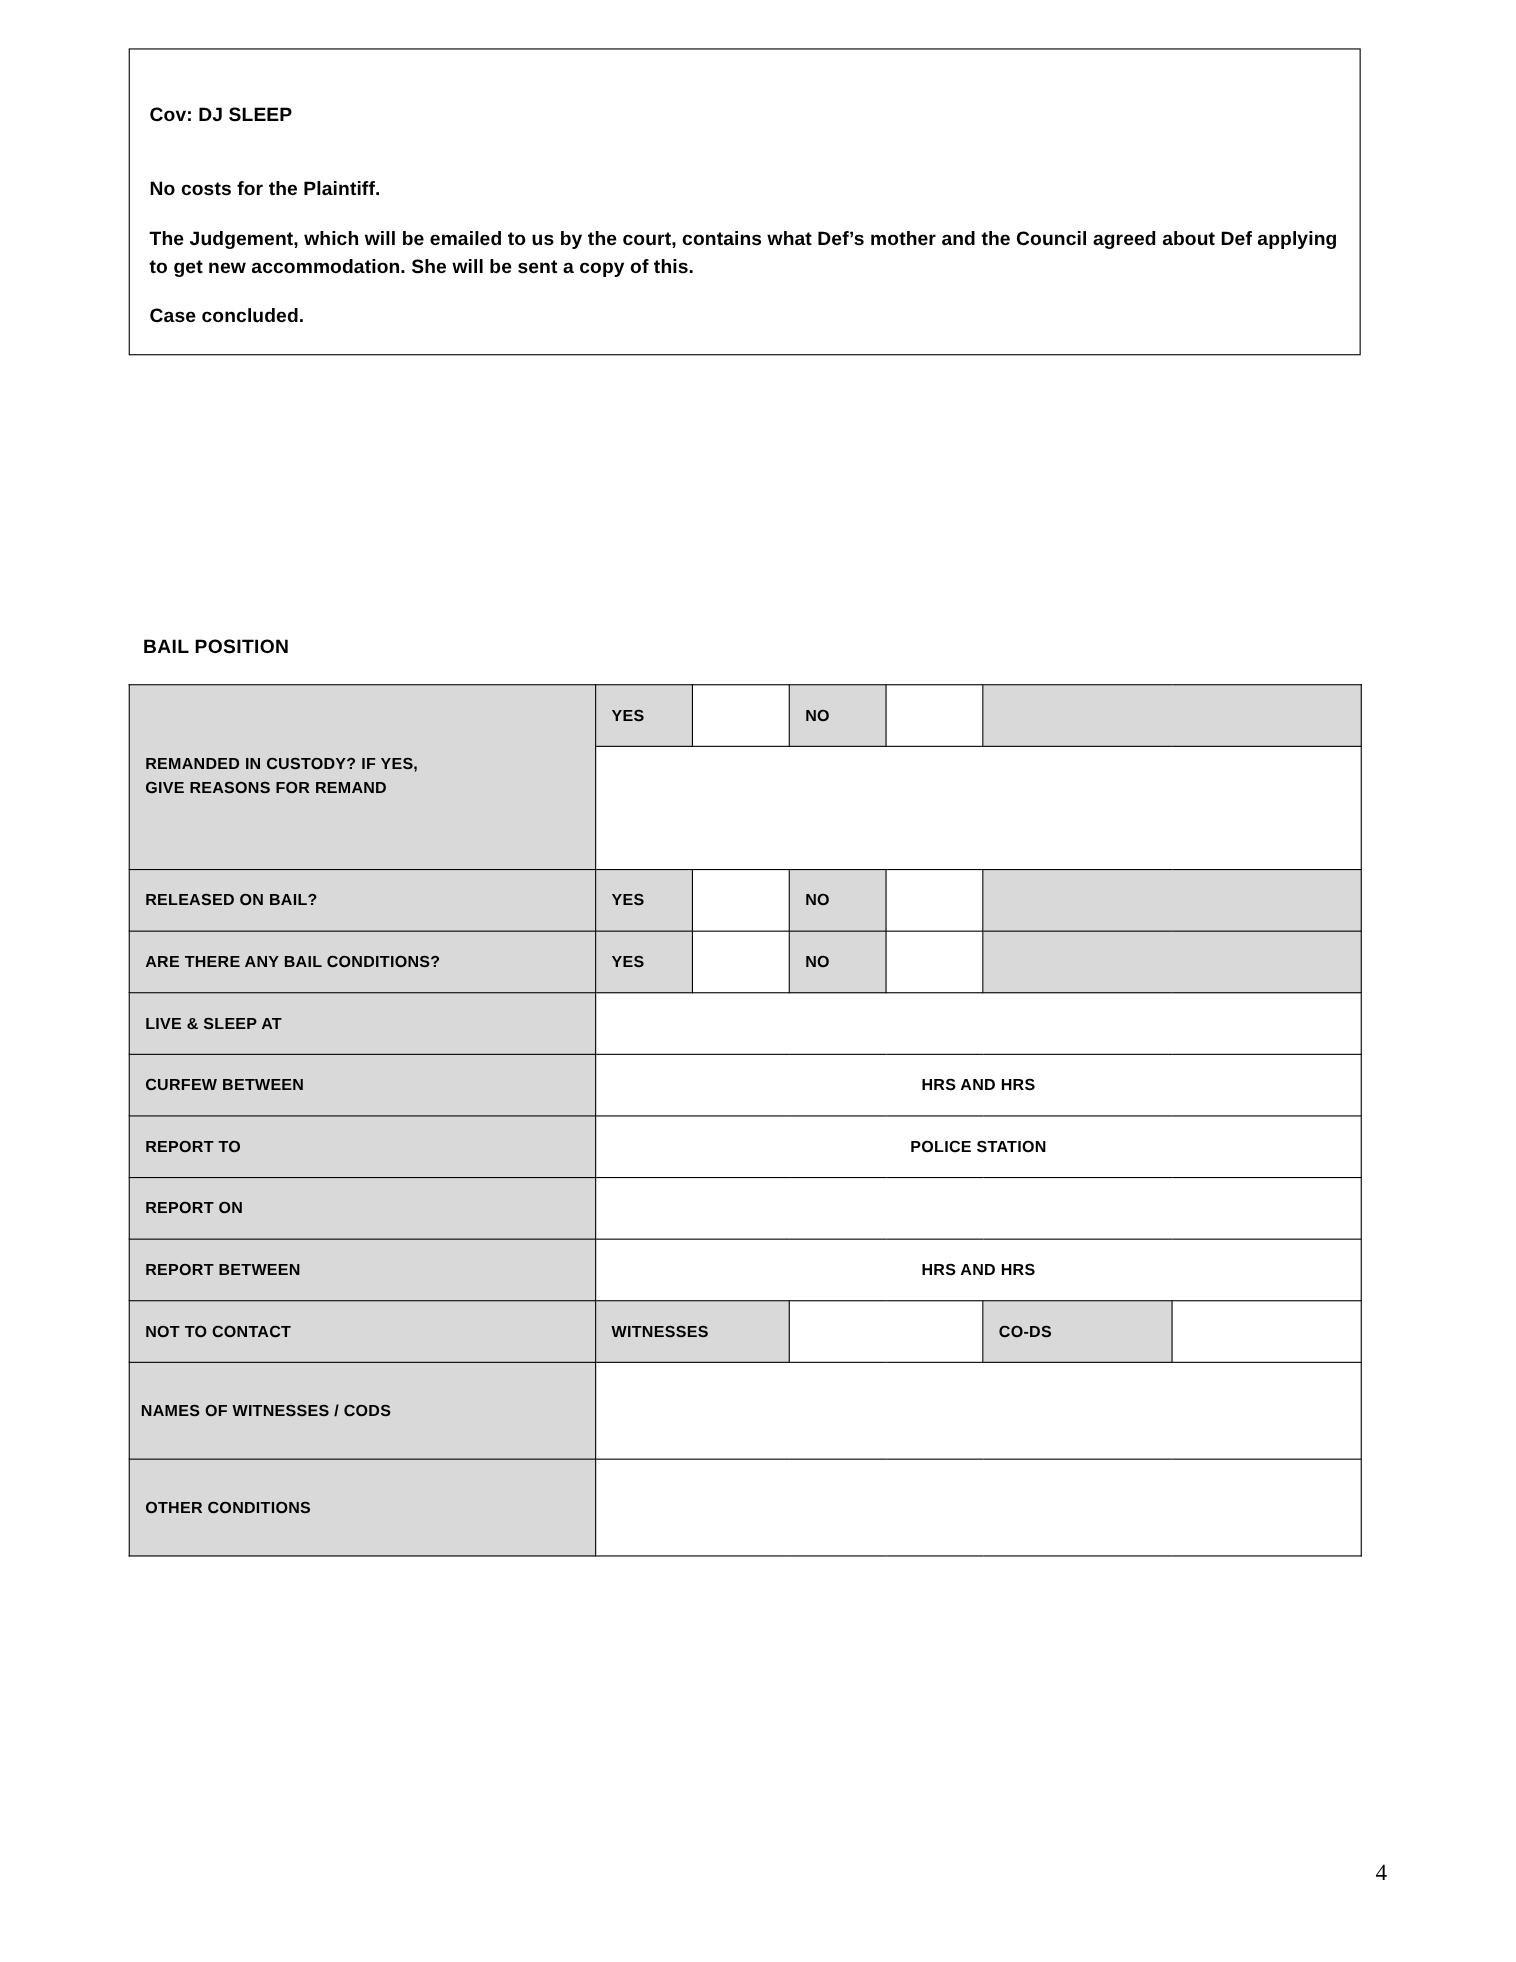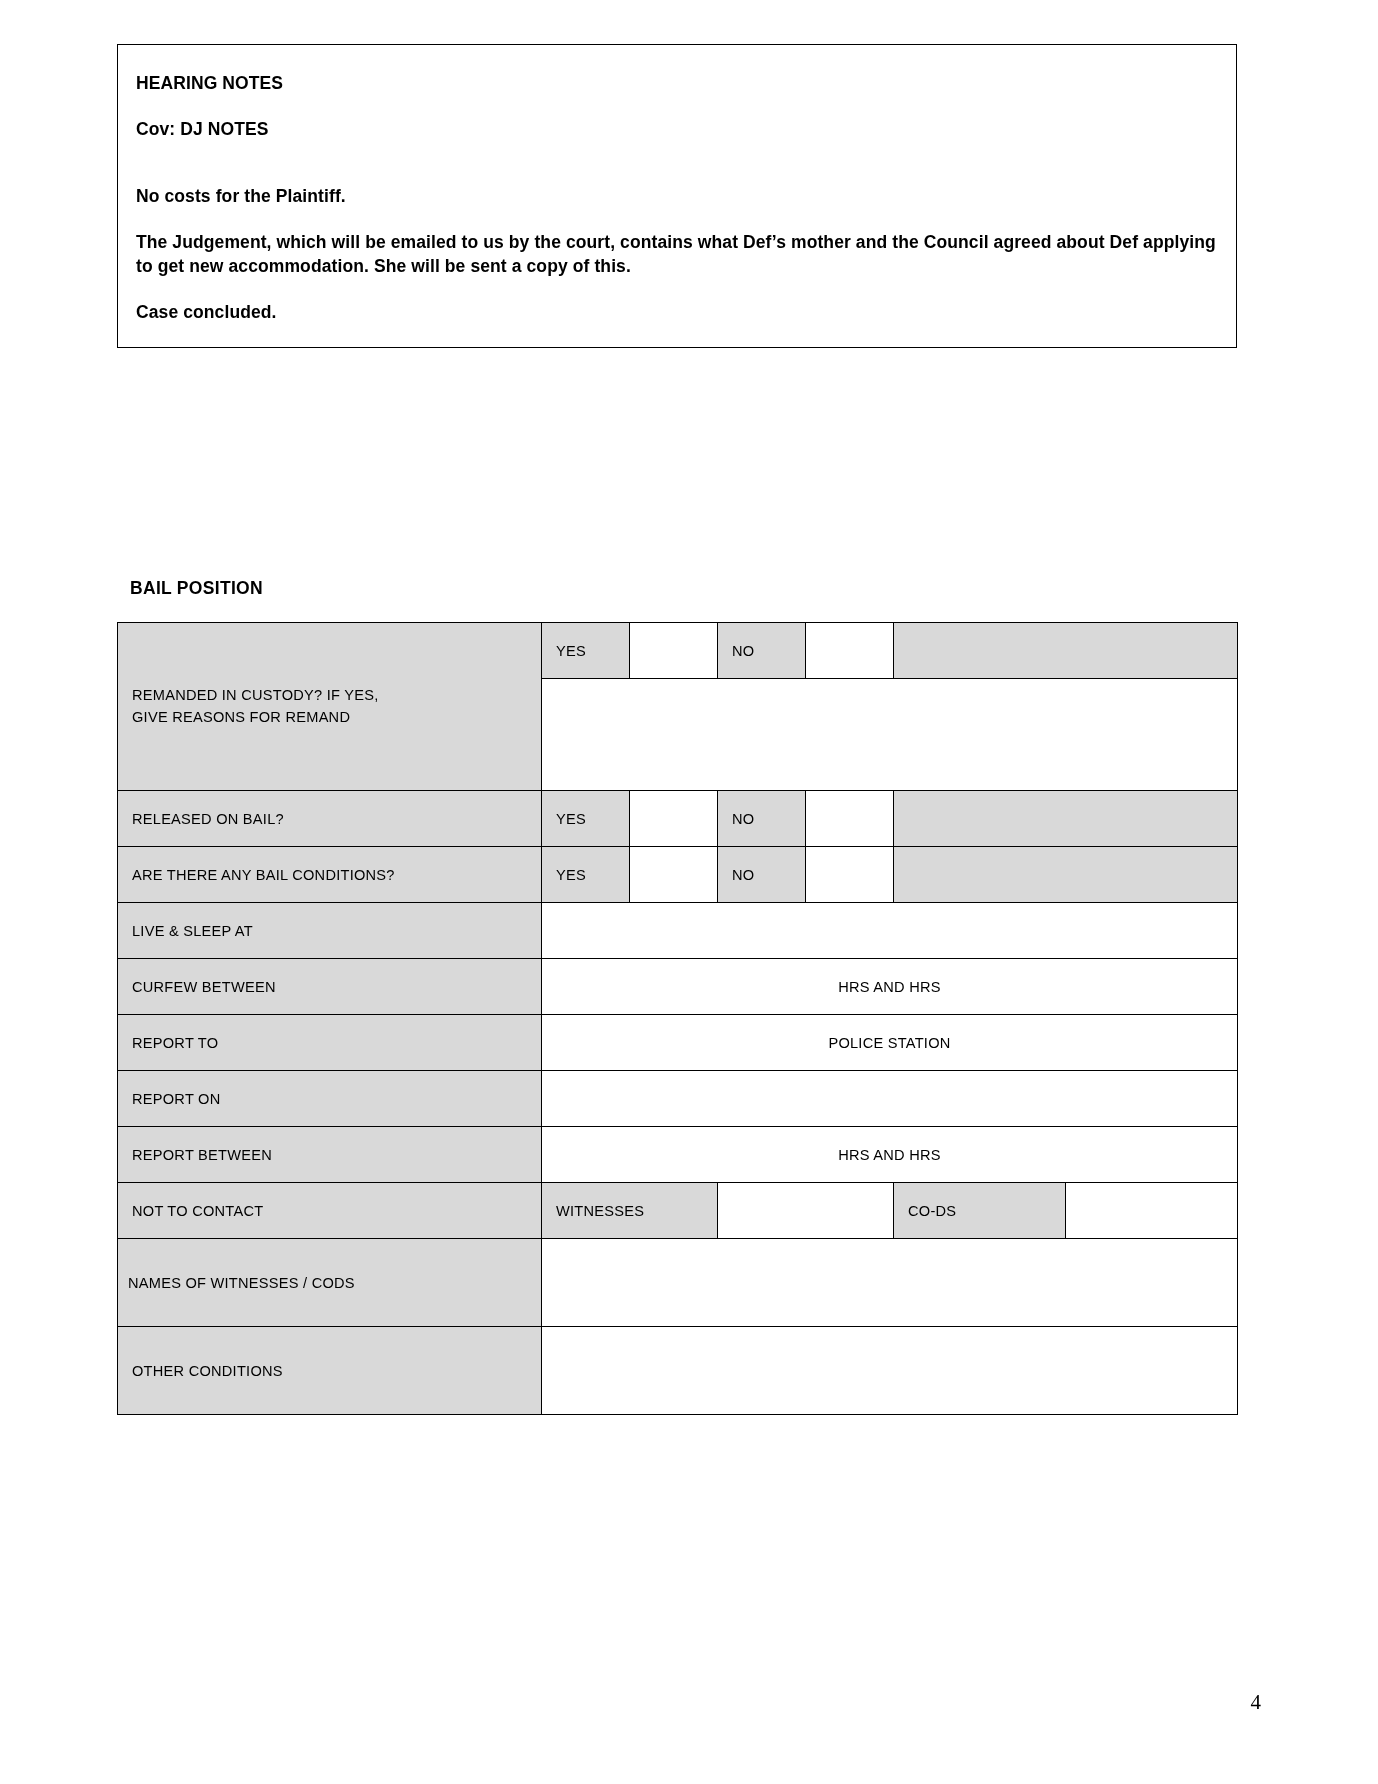--- a/index.html
+++ b/index.html
@@ -61,21 +61,21 @@
     width: 1120px;
   }
   table.bail {
     border-collapse: collapse;
     width: 1120px;
     table-layout: fixed;
   }
   table.bail td {
     border: 1.3px solid #000;
     font-size: 14.6px;
-    font-weight: normal;
+    font-weight: bold;
     letter-spacing: 0.25px;
     padding: 0 14px;
     vertical-align: middle;
     height: 56px;
     box-sizing: border-box;
     margin-top: 39px;
   }
   td.shade { background: #d9d9d9; }
   td.white { background: #ffffff; }
   td.center { text-align: center; }
@@ -98,23 +98,22 @@
     font-family: "Liberation Serif", serif;
     font-size: 21px;
   }
 </style>
 </head>
 <body>
 
 <div class="page">
 
   <div class="notes-box">
-    <p>HEARING NOTES</p>
-    <div class="notes-gap"></div>
-    <p>Cov:  DJ NOTES</p>
+    <div class="notes-gap"></div>
+    <p>Cov:  DJ SLEEP</p>
     <div class="notes-gap"></div>
     <div class="notes-gap"></div>
     <p>No costs for the Plaintiff.</p>
     <div class="notes-gap"></div>
     <p>The Judgement, which will be emailed to us by the court, contains what Def’s mother and the Council agreed about Def applying to get new accommodation. She will be sent a copy of this.</p>
     <div class="notes-gap"></div>
     <p>Case concluded.</p>
   </div>
 
   <div class="bail-heading">BAIL POSITION</div>

